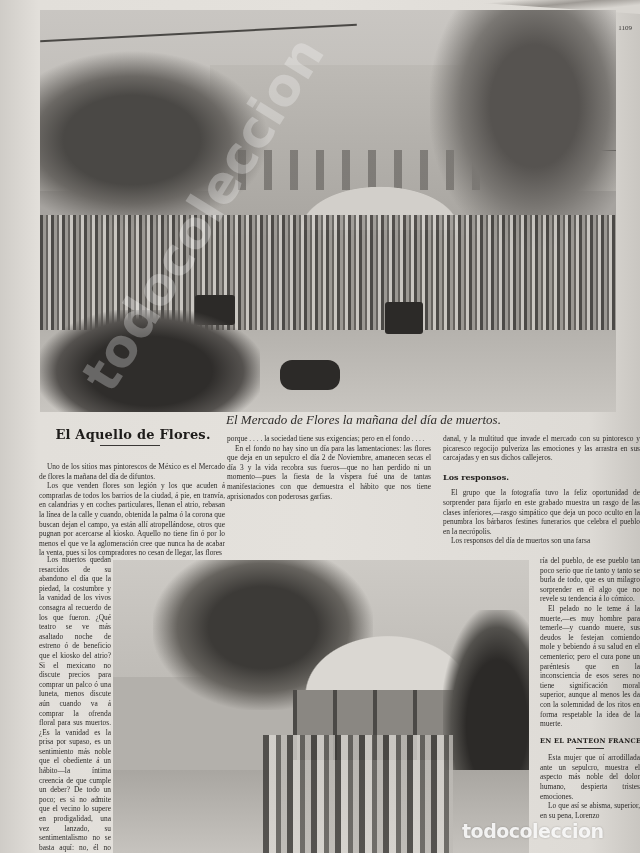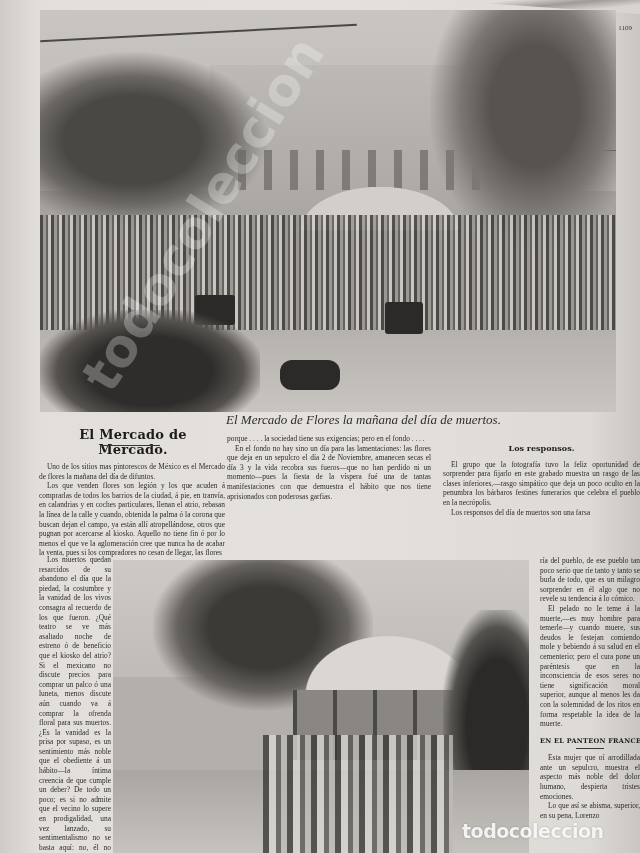--- a/index.html
+++ b/index.html
@@ -87,21 +87,21 @@
     text-align: justify;
   }
   .col p { margin: 0; text-indent: 8px; }
   .col p.no-indent { text-indent: 0; }
   #col-1 { left: 39px; top: 462px; width: 186px; }
   #col-1-narrow { left: 39px; top: 555px; width: 72px; }
   #col-2 { left: 227px; top: 434px; width: 204px; }
   #col-3 { left: 443px; top: 434px; width: 197px; }
   #col-3-narrow { left: 540px; top: 556px; width: 100px; }
   .subhead {
-    font-family: "DejaVu Serif", serif; font-weight: bold; font-size: 8px; text-align: center;
+    font-family: "DejaVu Serif", serif; font-weight: bold; font-size: 8px; text-align: left;
     margin: 10px 0 6px 0; color: #1f1d1b;
   }
   .subhead-small {
     font-family: "DejaVu Serif", serif; font-weight: bold; font-size: 6.5px; text-align: center;
     margin: 8px 0 2px 0; color: #1f1d1b; letter-spacing: .3px; white-space: nowrap;
   }
   .subhead-rule { width: 28px; height: 1px; background: #3a3836; margin: 0 auto 4px auto; }
   .watermark-diag {
     position: absolute; left: 70px; top: 370px; font-family: "DejaVu Sans", sans-serif;
     font-size: 52px; color: rgba(255,255,255,0.28); transform: rotate(-58deg);
@@ -131,38 +131,39 @@
     <div class="kiosk-roof"></div>
     <div class="crowd"></div>
     <div class="street"></div>
     <div class="carriage" style="left:155px; top:285px; width:40px; height:30px;"></div>
     <div class="carriage" style="left:345px; top:292px; width:38px; height:32px;"></div>
     <div class="carriage" style="left:240px; top:350px; width:60px; height:30px; border-radius:12px;"></div>
     <div class="shrub"></div>
   </div>
   <div class="caption">El Mercado de Flores la mañana del día de muertos.</div>
 
-  <div class="headline">El Mercado de Mercado.</div>
+  <div class="headline">El Aquello de Flores.</div>
   <div class="headline-rule"></div>
 
   <div class="col" id="col-1">
     <p>Uno de los sitios mas pintorescos de México es el Mercado de flores la mañana del día de difuntos.</p>
     <p>Los que venden flores son legión y los que acuden á comprarlas de todos los barrios de la ciudad, á pie, en tranvía, en calandrias y en coches particulares, llenan el atrio, rebasan la línea de la calle y cuando, obtenida la palma ó la corona que buscan dejan el campo, ya están allí atropellándose, otros que pugnan por acercarse al kiosko. Aquello no tiene fin ó por lo menos el que ve la aglomeración cree que nunca ha de acabar la venta, pues si los compradores no cesan de llegar, las flores</p>
   </div>
 
   <div class="col" id="col-1-narrow">
     <p>Los muertos quedan resarcidos de su abandono el día que la piedad, la costumbre y la vanidad de los vivos consagra al recuerdo de los que fueron. ¿Qué teatro se ve más asaltado noche de estreno ó de beneficio que el kiosko del atrio? Si el mexicano no discute precios para comprar un palco ó una luneta, menos discute aún cuando va á comprar la ofrenda floral para sus muertos. ¿Es la vanidad es la prisa por supaso, es un sentimiento más noble que el obediente á un hábito—la íntima creencia de que cumple un deber? De todo un poco; es si no admite que el vecino lo supere en prodigalidad, una vez lanzado, su sentimentalismo no se basta aquí: no, él no olvida á sus muertos, no tiene olvidado ni un instante para llevarles</p>
   </div>
 
   <div class="col" id="col-2">
     <p class="no-indent">porque . . . . la sociedad tiene sus exigencias; pero en el fondo . . . .</p>
     <p>En el fondo no hay sino un día para las lamentaciones: las flores que deja en un sepulcro el día 2 de Noviembre, amanecen secas el día 3 y la vida recobra sus fueros—que no han perdido ni un momento—pues la fiesta de la víspera fué una de tantas manifestaciones con que demuestra el hábito que nos tiene aprisionados con poderosas garfias.</p>
   </div>
 
   <div class="col" id="col-3">
+    <p class="no-indent">danal, y la multitud que invade el mercado con su pintoresco y picaresco regocijo pulveriza las emociones y las arrastra en sus carcajadas y en sus dichos callejeros.</p>
     <div class="subhead">Los responsos.</div>
     <p>El grupo que la fotografía tuvo la feliz oportunidad de sorprender para fijarlo en este grabado muestra un rasgo de las clases inferiores,—rasgo simpático que deja un poco oculto en la penumbra los bárbaros festines funerarios que celebra el pueblo en la necrópolis.</p>
     <p>Los responsos del día de muertos son una farsa</p>
   </div>
 
   <div class="col" id="col-3-narrow">
     <p class="no-indent">ría del pueblo, de ese pueblo tan poco serio que ríe tanto y tanto se burla de todo, que es un milagro sorprender en él algo que no revele su tendencia á lo cómico.</p>
     <p>El pelado no le teme á la muerte,—es muy hombre para temerle—y cuando muere, sus deudos le festejan comiendo mole y bebiendo á su salud en el cementerio; pero el cura pone un paréntesis que en la inconsciencia de esos seres no tiene significación moral superior, aunque al menos les da con la solemnidad de los ritos en forma respetable la idea de la muerte.</p>
     <div class="subhead-small">EN EL PANTEON FRANCES</div>
     <div class="subhead-rule"></div>

